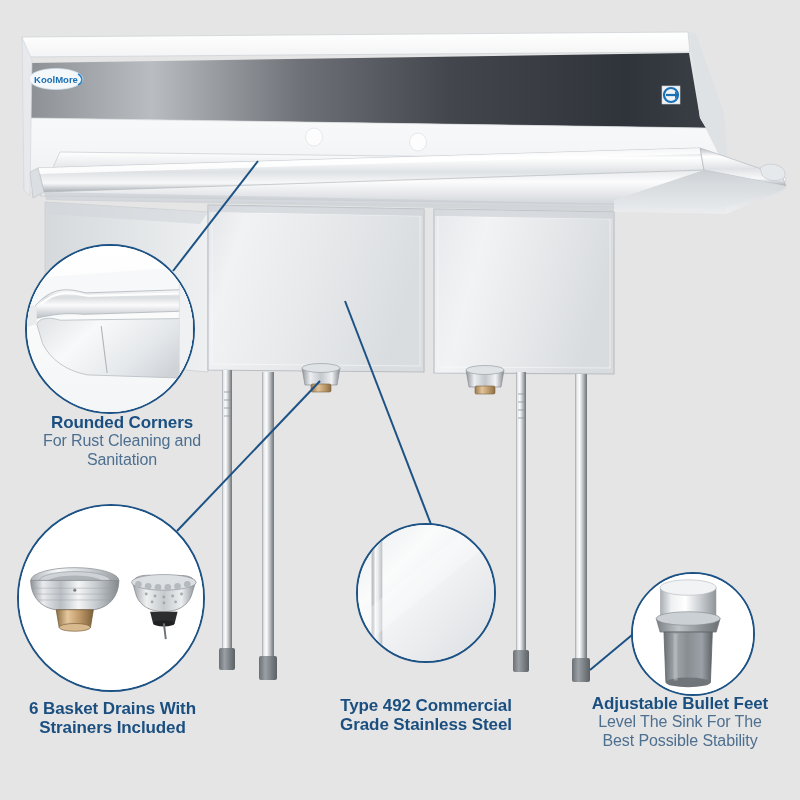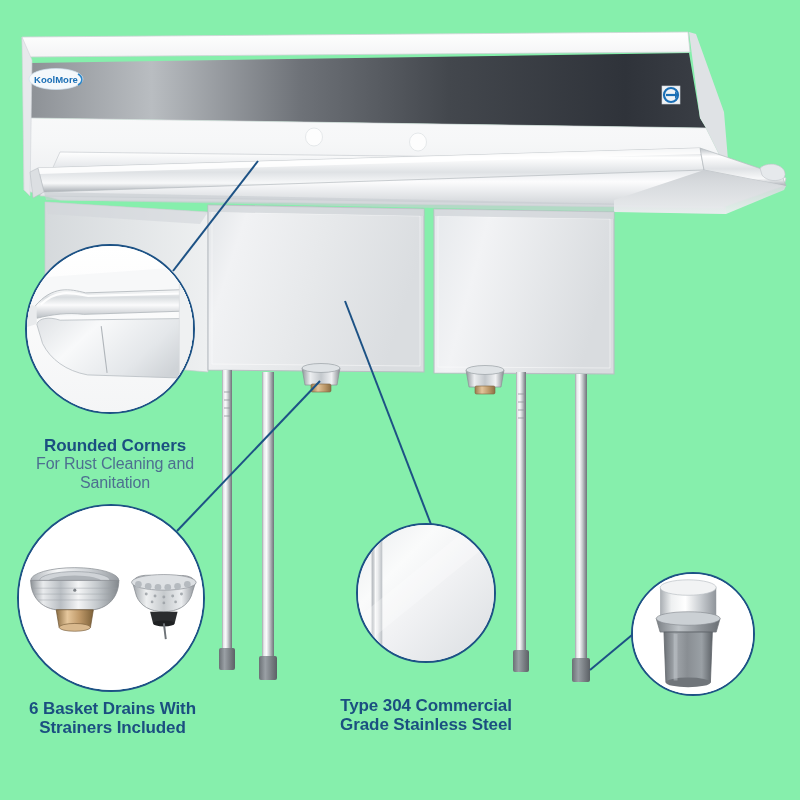--- a/index.html
+++ b/index.html
@@ -1,21 +1,21 @@
 <!DOCTYPE html>
 <html style="--accent: #1d5285;"><head>
 <meta charset="utf-8">
 <style>
   html,body{margin:0;padding:0;background:#ffffff;}
   body{
     width:800px;height:800px;position:relative;overflow:hidden;
     font-family:"Liberation Sans","DejaVu Sans",sans-serif;
     -webkit-font-smoothing:antialiased;
   }
-  #stage{position:absolute;inset:0;background:#86efac;}
+  #stage{position:absolute;inset:0;background:#e5e5e5;}
 
   
   #product{position:absolute;left:0;top:0;width:800px;height:800px;}
 
   
   .callout-circle{
     position:absolute;border-radius:50%;
     border:2px solid #1d5285;
     background:#ffffff;
     overflow:hidden;
@@ -415,30 +415,35 @@
       <path d="M24,46 L90,46 L86,60 L28,60 Z" fill="url(#bfCollar)" stroke="#6d7277" stroke-width="0.7"></path>
       <ellipse cx="57" cy="46" rx="33" ry="7" fill="#cbd0d4" stroke="#8a8f94" stroke-width="0.7"></ellipse>
 
       <path d="M32,60 L82,60 L80,112 L34,112 Z" fill="url(#bfBody)" stroke="#5d6267" stroke-width="0.8"></path>
       <ellipse cx="57" cy="112" rx="23" ry="5" fill="#70757a"></ellipse>
 
       <path d="M44,62 L44,110" stroke="#c4c9ce" stroke-width="4" opacity="0.45" fill="none"></path>
     </svg>
   </div>
 
-  <div class="callout-text" id="t-rounded" style="left: 1px; top: 413px; width: 228px; margin-top: 23px;">
+  <div class="callout-text" id="t-rounded" style="left: 8px; top: 413px; width: 228px;">
     <div class="ct-title" style="white-space: pre-line; font-size: 17px; color: rgb(27, 79, 128);">Rounded Corners</div>
     <div class="ct-sub" style="white-space: pre-line; font-size: 16px; color: rgb(77, 111, 144);">For Rust Cleaning and
 Sanitation</div>
   </div>
 
   <div class="callout-text" id="t-drains" style="left: 0px; top: 699px; width: 225px;">
     <div class="ct-title" style="white-space: pre-line; font-size: 17px; color: rgb(27, 79, 128);">6 Basket Drains With
 Strainers Included</div>
   </div>
 
   <div class="callout-text" id="t-steel" style="left: 281px; top: 696px; width: 290px;">
-    <div class="ct-title" style="white-space: pre-line; font-size: 17px; color: rgb(27, 79, 128);">Type 304 Commercial
+    <div class="ct-title" style="white-space: pre-line; font-size: 17px; color: rgb(27, 79, 128);">Type 492 Commercial
 Grade Stainless Steel</div>
   </div>
 
+  <div class="callout-text" id="t-feet" style="left: 560px; top: 694px; width: 240px;">
+    <div class="ct-title" style="white-space: pre-line; font-size: 17px; color: rgb(27, 79, 128);">Adjustable Bullet Feet</div>
+    <div class="ct-sub" style="white-space: pre-line; font-size: 16px; color: rgb(77, 111, 144);">Level The Sink For The
+Best Possible Stability</div>
+  </div>
 
 </div>
 
 </body></html>

